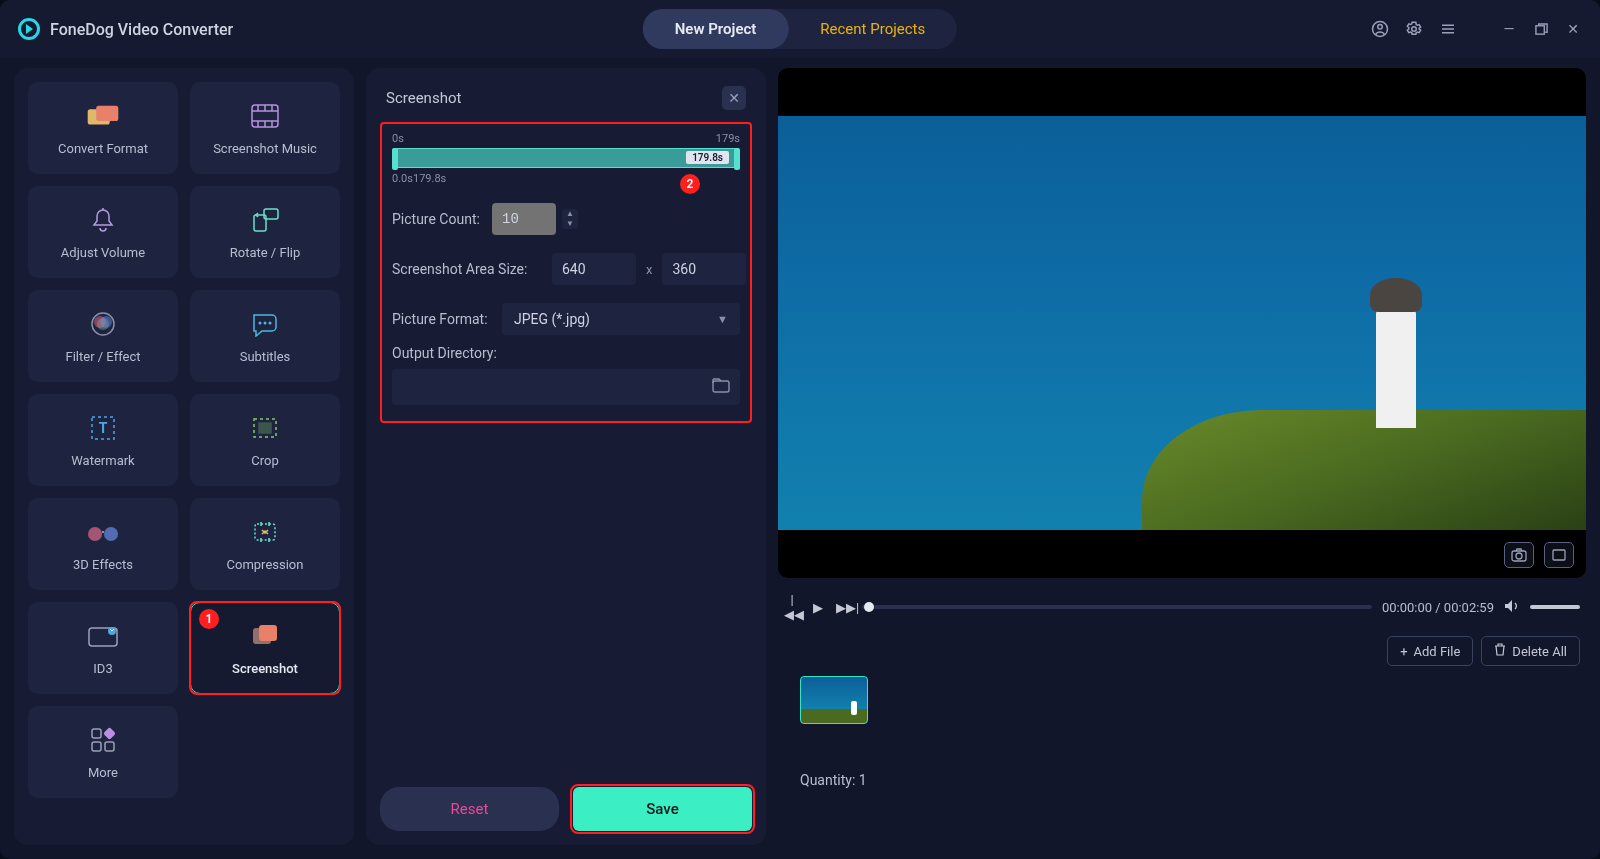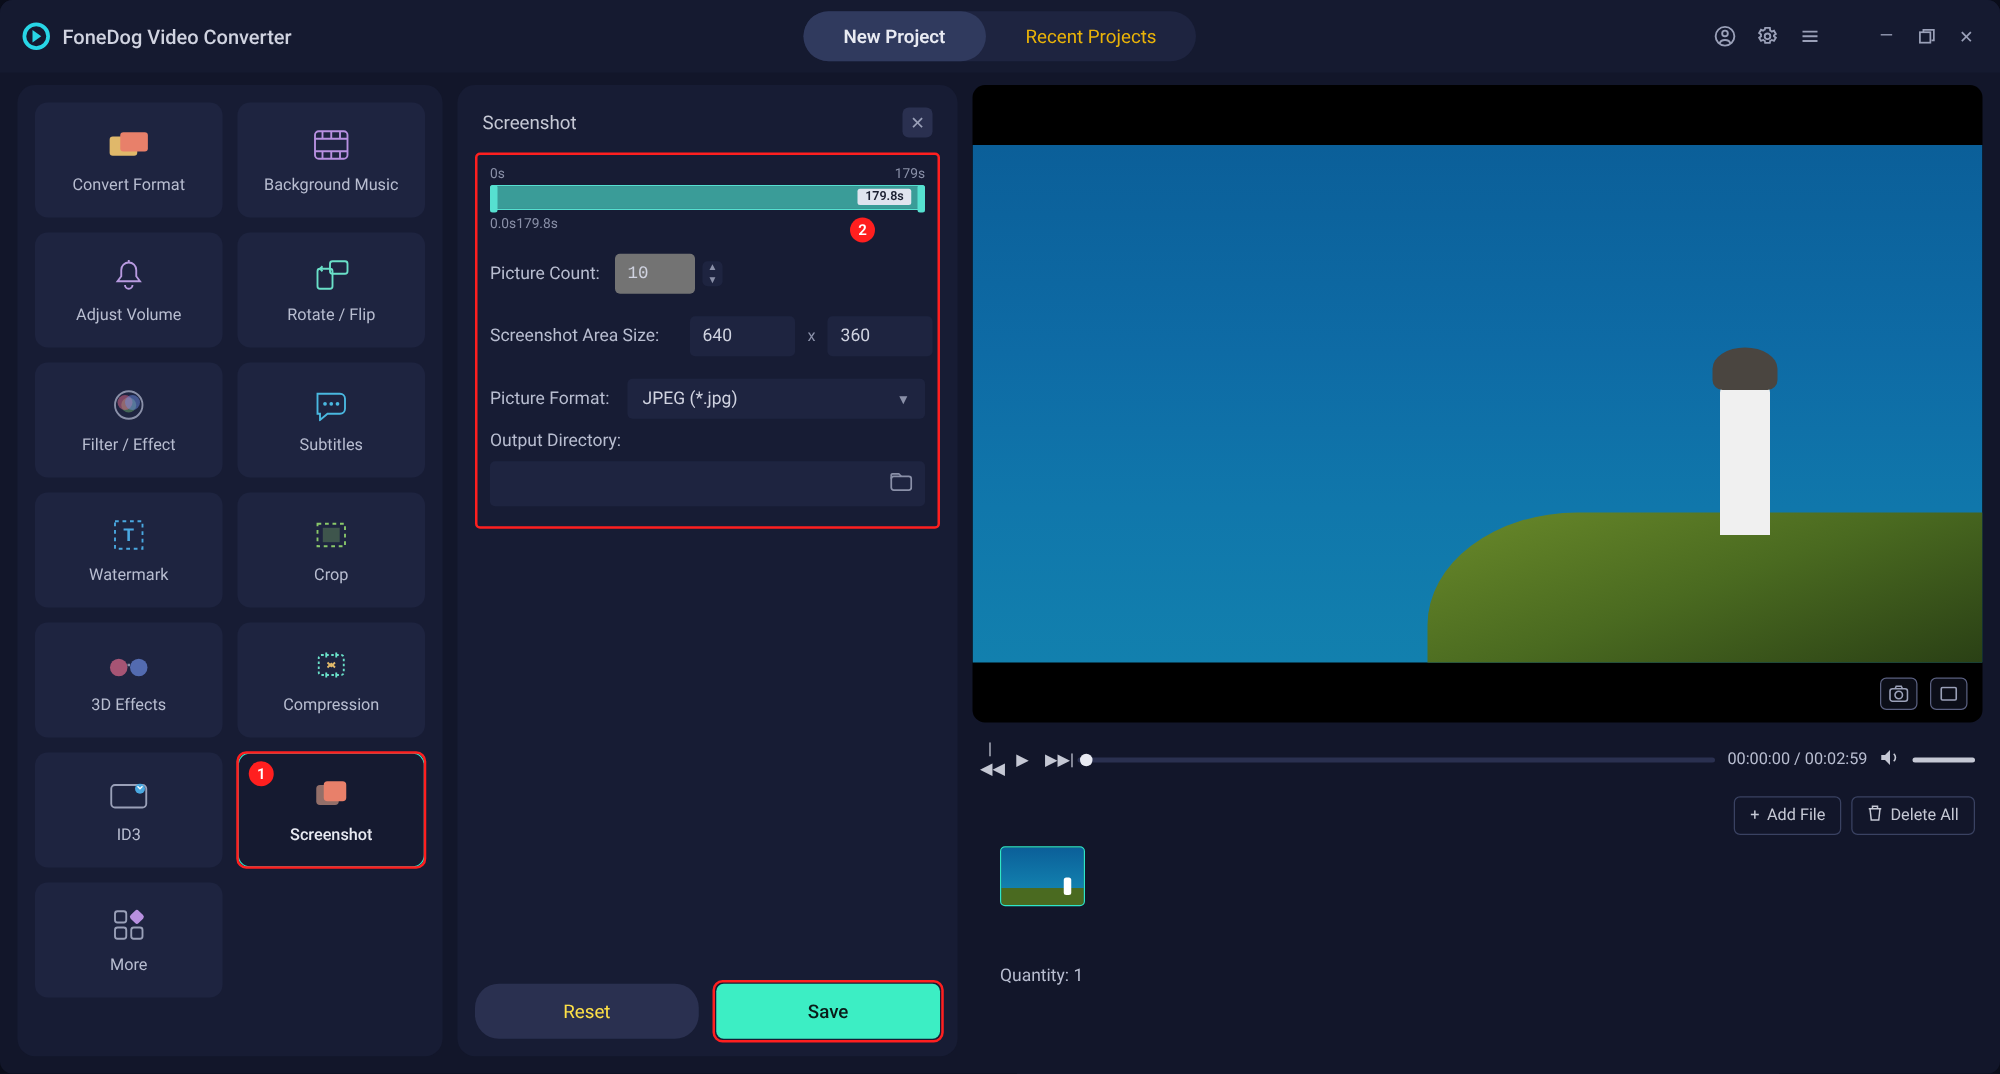--- a/index.html
+++ b/index.html
@@ -59,21 +59,21 @@
   .select-wrap { background: #1e2440; border-radius: 4px; flex: 1; display: flex; align-items: center; justify-content: space-between; padding: 8px 12px; cursor: pointer; }
   .select-val { font-size: 14px; color: #d0d3e0; }
   .chev { font-size: 11px; color: #8a90a8; }
   .out-dir { margin-top: 10px; }
   .out-label { font-size: 14px; color: #b8bdd0; margin-bottom: 8px; }
   .out-input { background: #1e2440; border-radius: 4px; height: 36px; display: flex; align-items: center; justify-content: flex-end; padding: 0 10px; }
   .folder-ico { color: #8a90a8; cursor: pointer; }
 
   .settings-foot { margin-top: auto; padding: 14px; display: flex; gap: 14px; }
   .btn { flex: 1; height: 44px; border-radius: 6px; display: flex; align-items: center; justify-content: center; font-size: 15px; cursor: pointer; position: relative; }
-  .btn-reset { background: #2a3050; color: #fde047; border-radius: 19px; }
+  .btn-reset { background: #2a3050; color: #ec4899; border-radius: 19px; }
   .btn-save { background: #3ceec4; color: #0a1a18; font-weight: 500; }
   .save-wrap { position:relative; flex:1; }
   .save-wrap .callout-red { inset:-3px; }
   .save-wrap .callout-badge { left: 14px; top: 50%; transform: translateY(-50%); }
 
   
   .preview { flex: 1; display: flex; flex-direction: column; gap: 10px; }
   .video-box { background: #000; border-radius: 10px; height: 510px; position: relative; overflow: hidden; }
   .video-img { position:absolute; inset:0; }
   .sky { position:absolute; left:0; right:0; top:48px; bottom:48px; background: linear-gradient(180deg,#0b5f99 0%, #0e6ba5 40%, #1077ab 70%, #1280ae 100%); }
@@ -163,21 +163,21 @@
               <line x1="2" y1="8" x2="28" y2="8"></line>
               <line x1="2" y1="18" x2="28" y2="18"></line>
               <line x1="8" y1="2" x2="8" y2="8"></line>
               <line x1="15" y1="2" x2="15" y2="8"></line>
               <line x1="22" y1="2" x2="22" y2="8"></line>
               <line x1="8" y1="18" x2="8" y2="24"></line>
               <line x1="15" y1="18" x2="15" y2="24"></line>
               <line x1="22" y1="18" x2="22" y2="24"></line>
             </svg>
           </div>
-        <div class="lbl">Background Music</div>
+        <div class="lbl">Screenshot Music</div>
       </div>
       <div class="tool-card">
         <div class="tool-icon">
             <svg width="28" height="28" viewBox="0 0 28 28" fill="none" stroke="#b89ae0" stroke-width="1.5">
               <path d="M14 4a6 6 0 0 0-6 6v5l-3 4h18l-3-4v-5a6 6 0 0 0-6-6z"></path>
               <line x1="14" y1="2" x2="14" y2="4"></line>
               <path d="M11 22a3 3 0 0 0 6 0"></path>
             </svg>
           </div>
         <div class="lbl">Adjust Volume</div>

